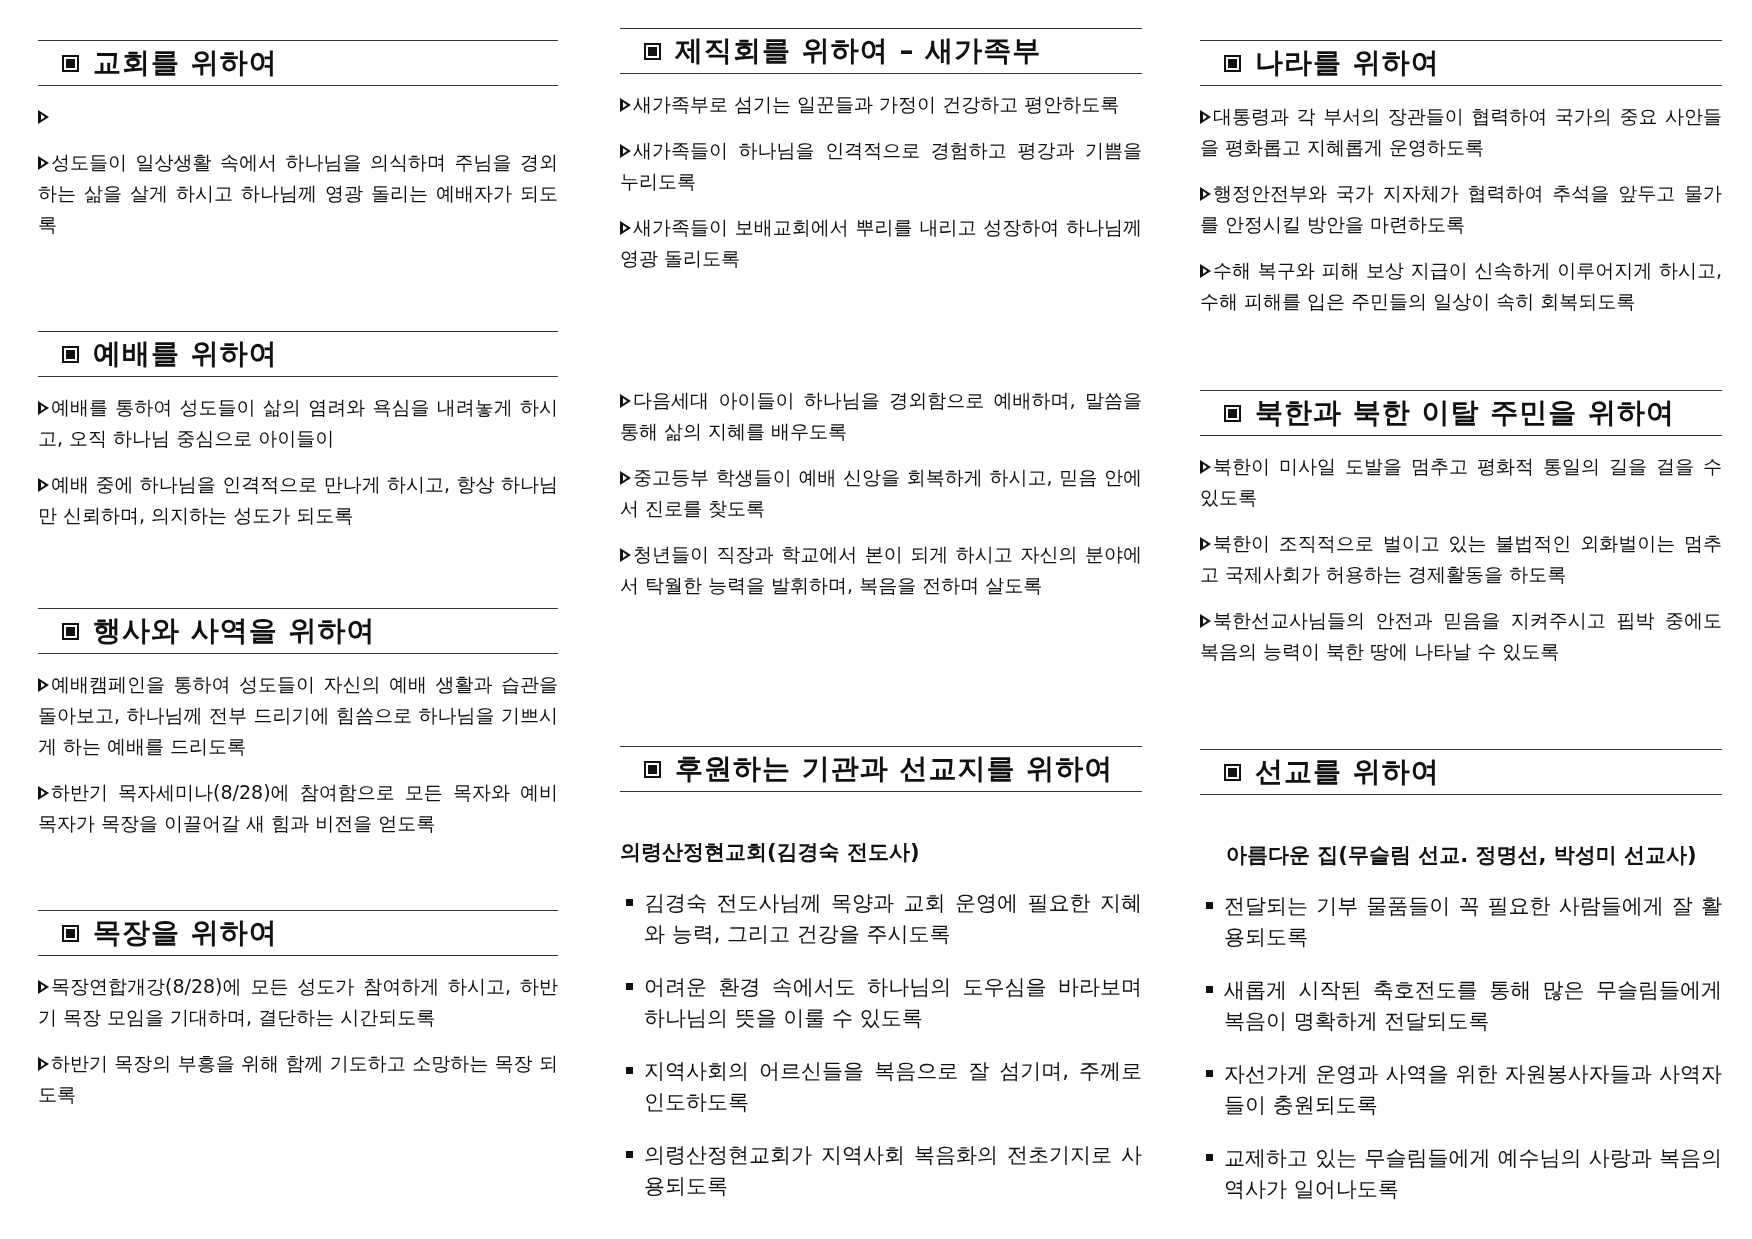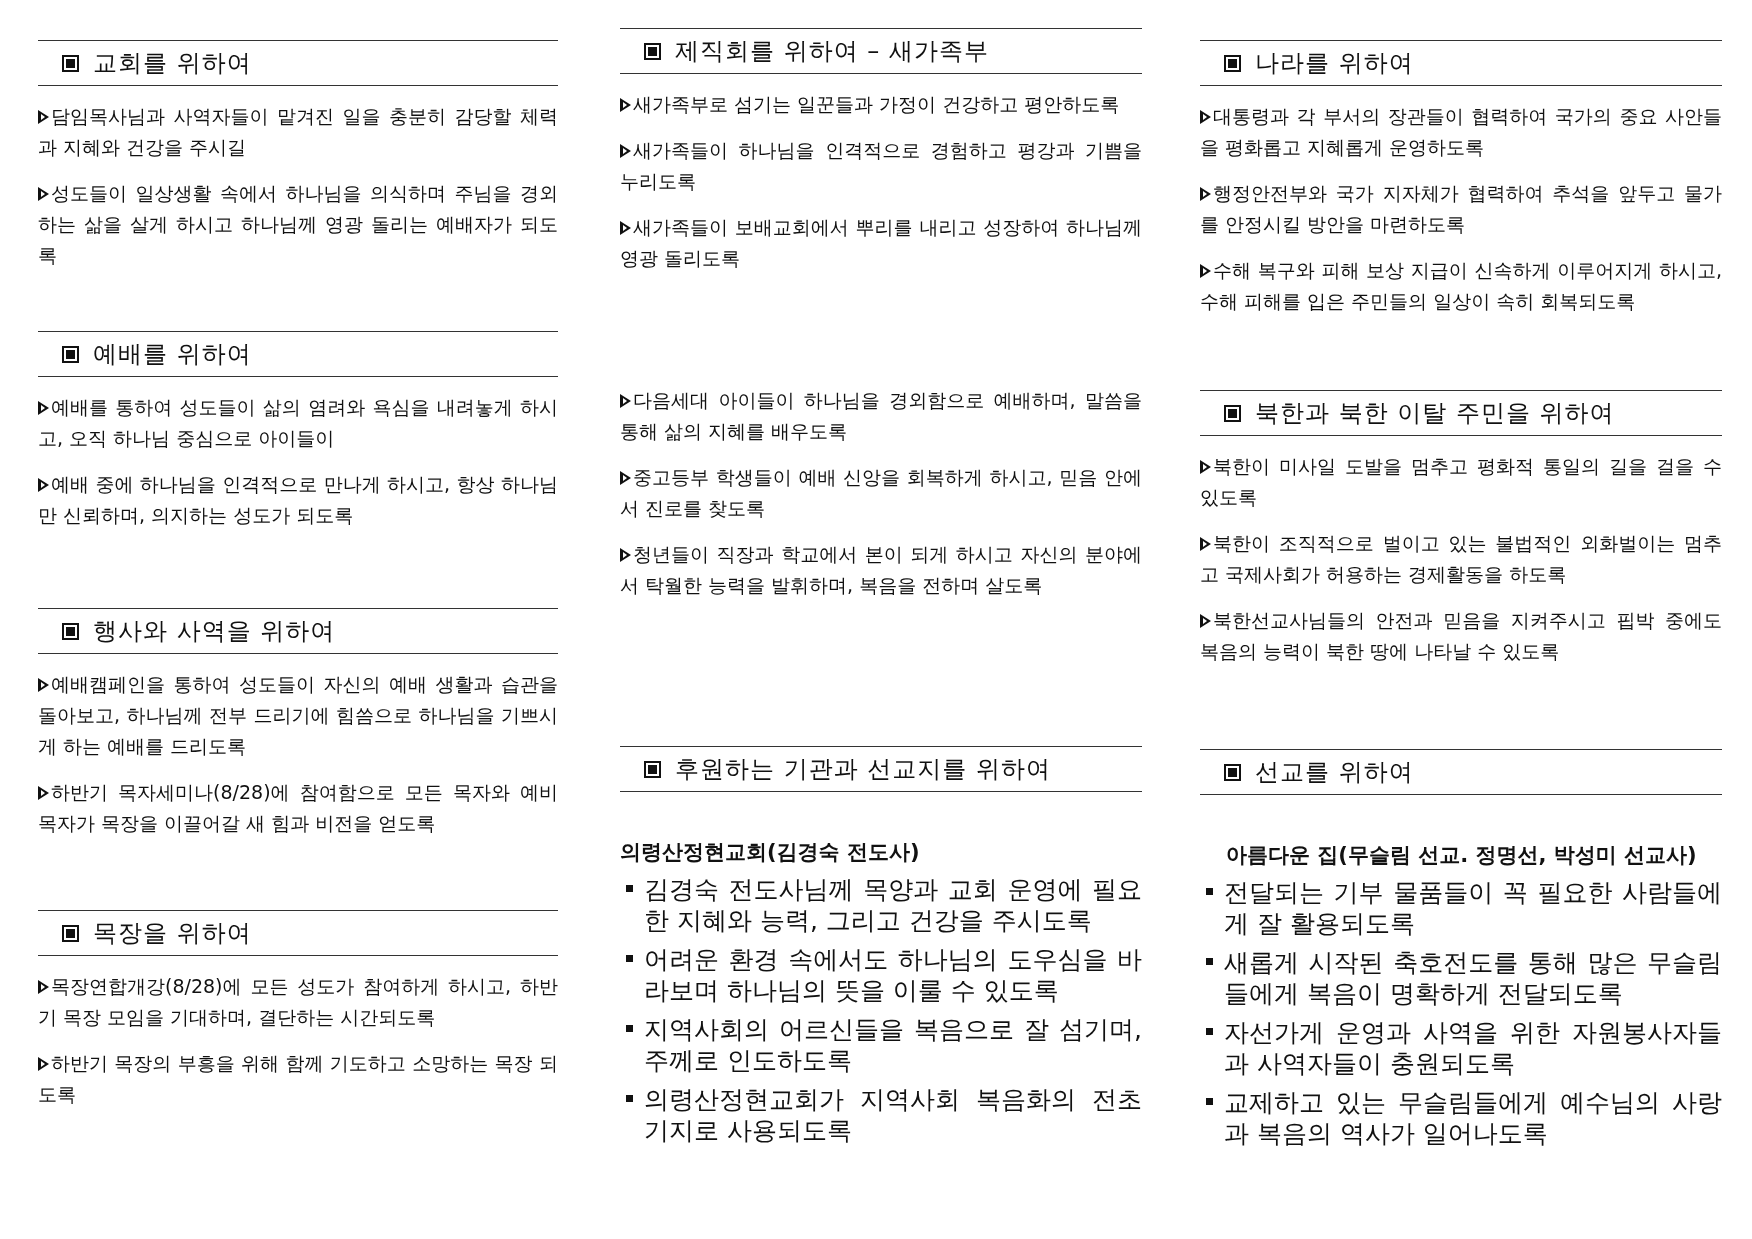--- a/index.html
+++ b/index.html
@@ -23,58 +23,58 @@
   }
   .sq {
     display: inline-block; width: 17px; height: 17px;
     border: 2px solid #111; box-sizing: border-box;
     position: relative; margin-left: 24px; margin-right: 14px;
   }
   .sq::after {
     content: ""; position: absolute; left: 2px; top: 2px; right: 2px; bottom: 2px;
     background: #111;
   }
-  .sec-title { font-size: 24px; font-weight: normal; letter-spacing: 1px; }
+  .sec-title { font-size: 28px; font-weight: bold; letter-spacing: 1px; }
 
   .item {
     font-size: 19px; line-height: 31px; text-align: justify;
     margin-top: 15px;
   }
   .item + .item { }
   .tri {
     display: inline-block; width: 0; height: 0;
     border-top: 7px solid transparent; border-bottom: 7px solid transparent;
     border-left: 11px solid #111; margin-right: 2px; vertical-align: -1px;
     position: relative;
   }
   .tri::after {
     content: ""; position: absolute; left: -8px; top: -3px;
     border-top: 3px solid transparent; border-bottom: 3px solid transparent;
     border-left: 4px solid #fff;
   }
   .sub-title { font-size: 21px; font-weight: bold; margin-top: 46px; }
   .sub-title.indent { margin-left: 26px; }
   .bullet {
-    font-size: 25px; line-height: 31px; text-align: justify;
-    padding-left: 24px; position: relative; margin-top: 8px;
+    font-size: 21px; line-height: 31px; text-align: justify;
+    padding-left: 24px; position: relative; margin-top: 22px;
   }
   .bullet .bsq {
     position: absolute; left: 6px; top: 11px; width: 7px; height: 7px; background: #111;
   }
 </style>
 </head>
 <body>
 
 <div class="col col1">
   <div class="section" style="top:40px;">
     <div class="sec-head">
       <span class="sq"></span>
       <span class="sec-title">교회를 위하여</span>
     </div>
-    <div class="item"><span class="tri"></span><span>담임목사님과 사역자들이 맡겨진 일을 충분히 감당할 체력과 지혜와 건강을 주시길</span></div>
+    <div class="item"><span class="tri"></span></div>
     <div class="item"><span class="tri"></span><span>성도들이 일상생활 속에서 하나님을 의식하며 주님을 경외하는 삶을 살게 하시고 하나님께 영광 돌리는 예배자가 되도록</span></div>
   </div>
 
   <div class="section" style="top:331px;">
     <div class="sec-head">
       <span class="sq"></span>
       <span class="sec-title">예배를 위하여</span>
     </div>
     <div class="item"><span class="tri"></span><span>예배를 통하여 성도들이 삶의 염려와 욕심을 내려놓게 하시고, 오직 하나님 중심으로 아이들이</span></div>
     <div class="item"><span class="tri"></span><span>예배 중에 하나님을 인격적으로 만나게 하시고, 항상 하나님만 신뢰하며, 의지하는 성도가 되도록</span></div>

